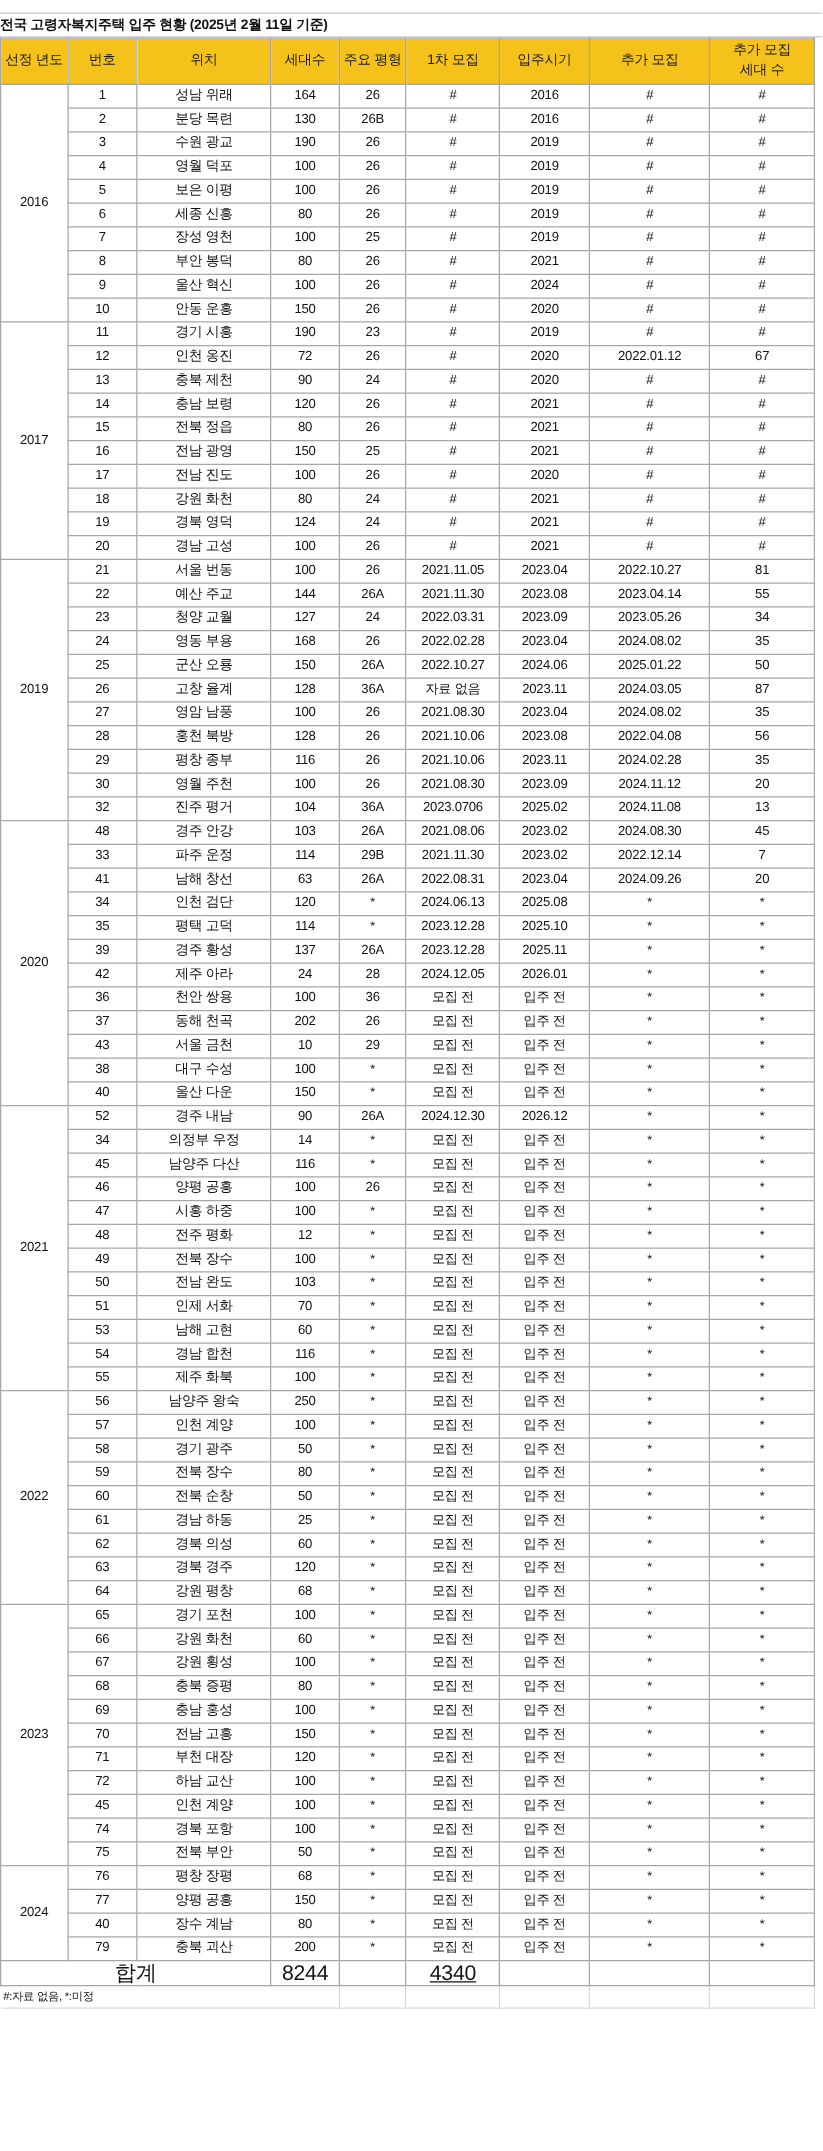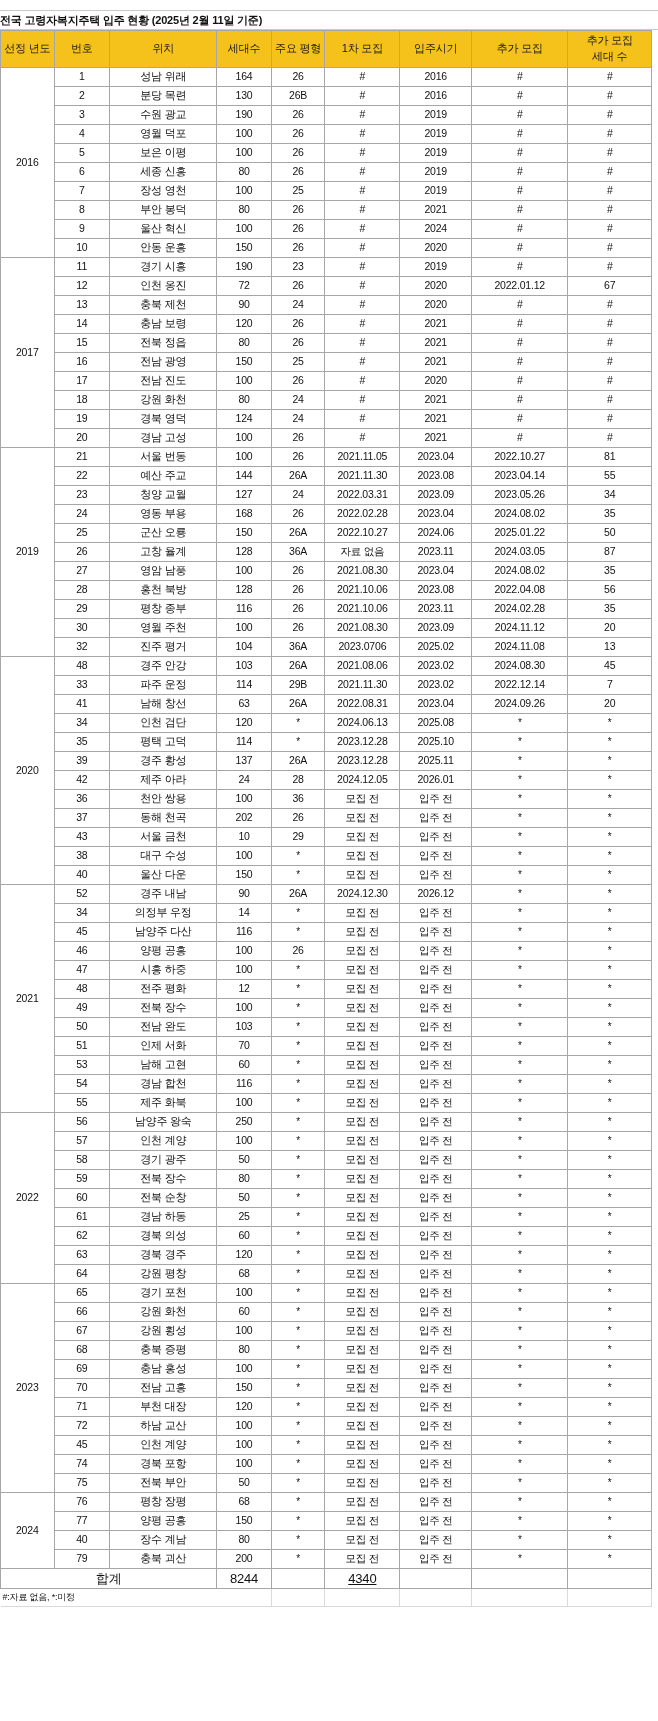--- a/index.html
+++ b/index.html
@@ -78,21 +78,21 @@
     font-size: 10.5px;
     color: #111;
     border-left: 1px solid #ffffff;
   }
   td.loc { font-size: 11px; }
   td.kor { font-size: 10.5px; letter-spacing: 0px; }
   td.star { font-size: 10px; }
   
   tr.total td {
     height: 19px;
-    font-size: 13px;
+    font-size: 17px;
     font-weight: normal;
   }
   td.total-label { font-size: 11px; }
   td.num-right { text-align: right; padding-right: 3px; text-decoration: underline; }
   
   tr.note td {
     height: 17px;
     font-size: 9px;
     text-align: left;
     padding-left: 2px;

